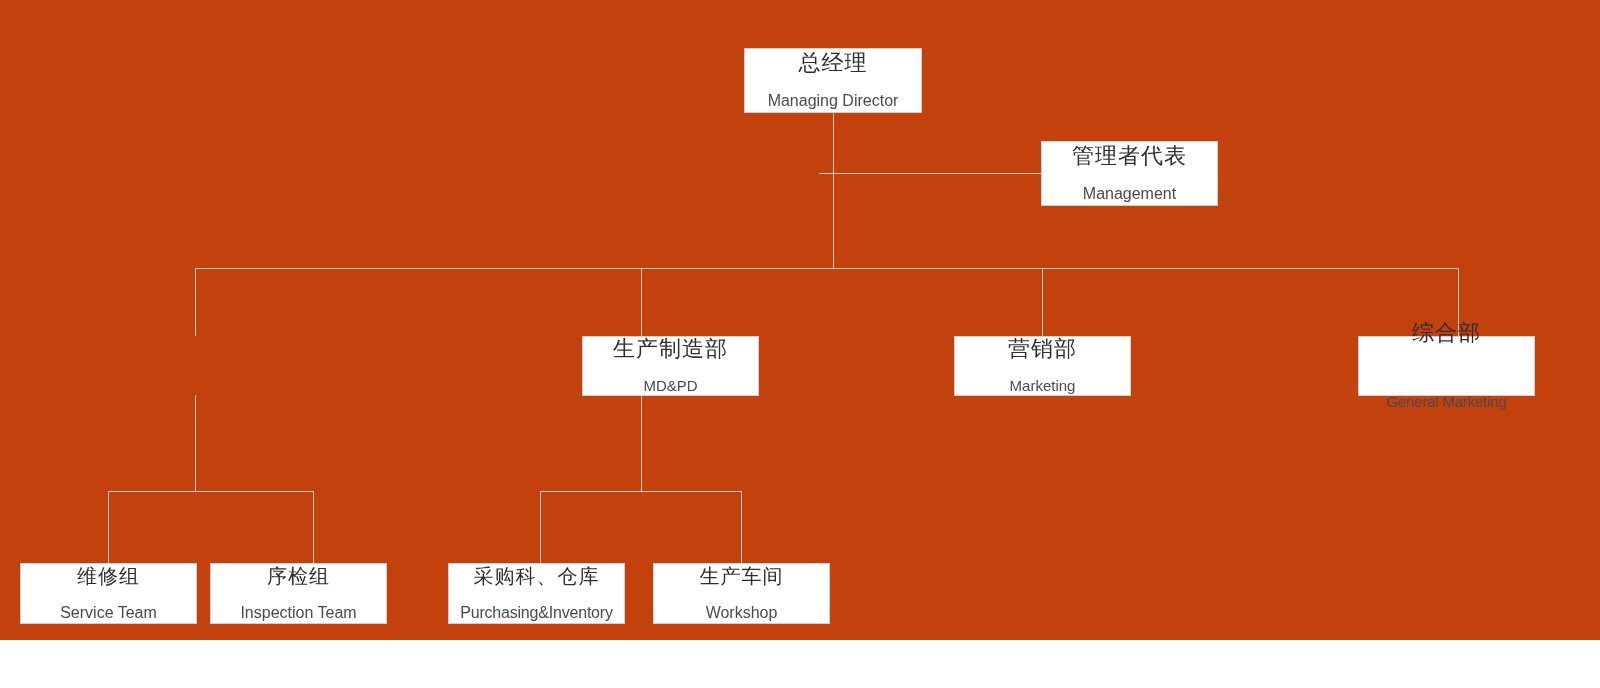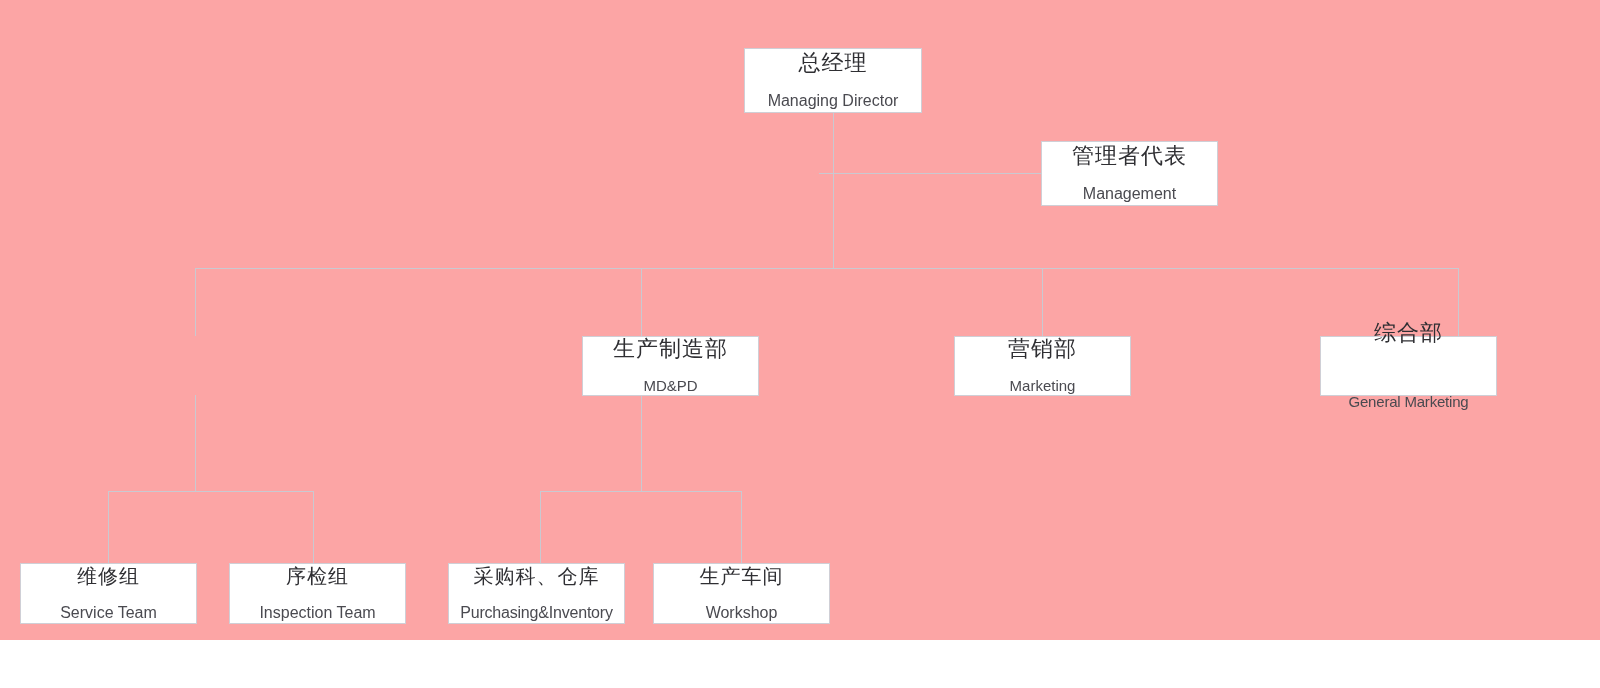--- a/index.html
+++ b/index.html
@@ -8,21 +8,21 @@
     padding: 0;
     background: #ffffff;
   }
   body {
     font-family: "Liberation Sans", "DejaVu Sans", sans-serif;
   }
   #chart-root {
     position: relative;
     width: 1600px;
     height: 640px;
-    background: #fca5a5;
+    background: #c2410c;
     overflow: hidden;
   }
   .conn {
     position: absolute;
     background: #c9c9d1;
   }
   .conn.h { height: 1px; }
   .conn.v { width: 1px; }
 
   .node {
@@ -97,31 +97,31 @@
   <div class="node lvl2" style="left:582px; top:336px; width:177px; height:60px;">
     <span class="cn">生产制造部</span>
     <span class="en">MD&amp;PD</span>
   </div>
 
   <div class="node lvl2" style="left:954px; top:336px; width:177px; height:60px;">
     <span class="cn">营销部</span>
     <span class="en">Marketing</span>
   </div>
 
-  <div class="node lvl2 wide" style="left:1320px; top:336px; width:177px; height:60px;gap:32px;">
+  <div class="node lvl2 wide" style="left:1358px; top:336px; width:177px; height:60px;gap:32px;">
     <span class="cn">综合部</span>
     <span class="en">General Marketing</span>
   </div>
 
   <div class="node lvl3" style="left:20px; top:563px; width:177px; height:61px;">
     <span class="cn">维修组</span>
     <span class="en">Service Team</span>
   </div>
 
-  <div class="node lvl3" style="left:229px; top:563px; width:177px; height:61px;">
+  <div class="node lvl3" style="left:210px; top:563px; width:177px; height:61px;">
     <span class="cn">序检组</span>
     <span class="en">Inspection Team</span>
   </div>
 
   <div class="node lvl3 wide" style="left:448px; top:563px; width:177px; height:61px;">
     <span class="cn">采购科、仓库</span>
     <span class="en">Purchasing&amp;Inventory</span>
   </div>
 
   <div class="node lvl3" style="left:653px; top:563px; width:177px; height:61px;">

